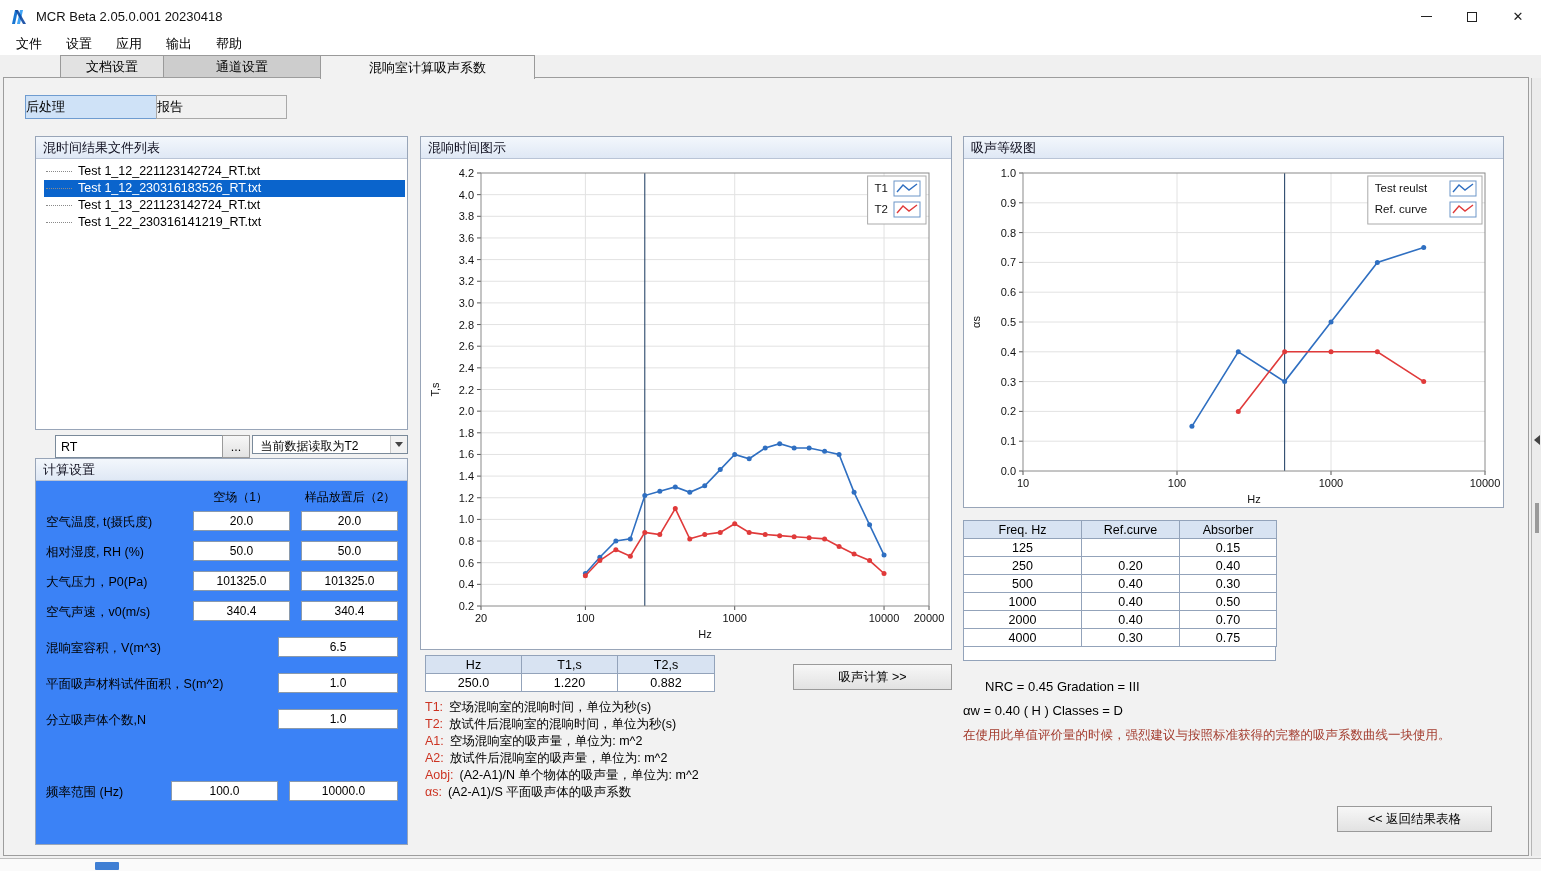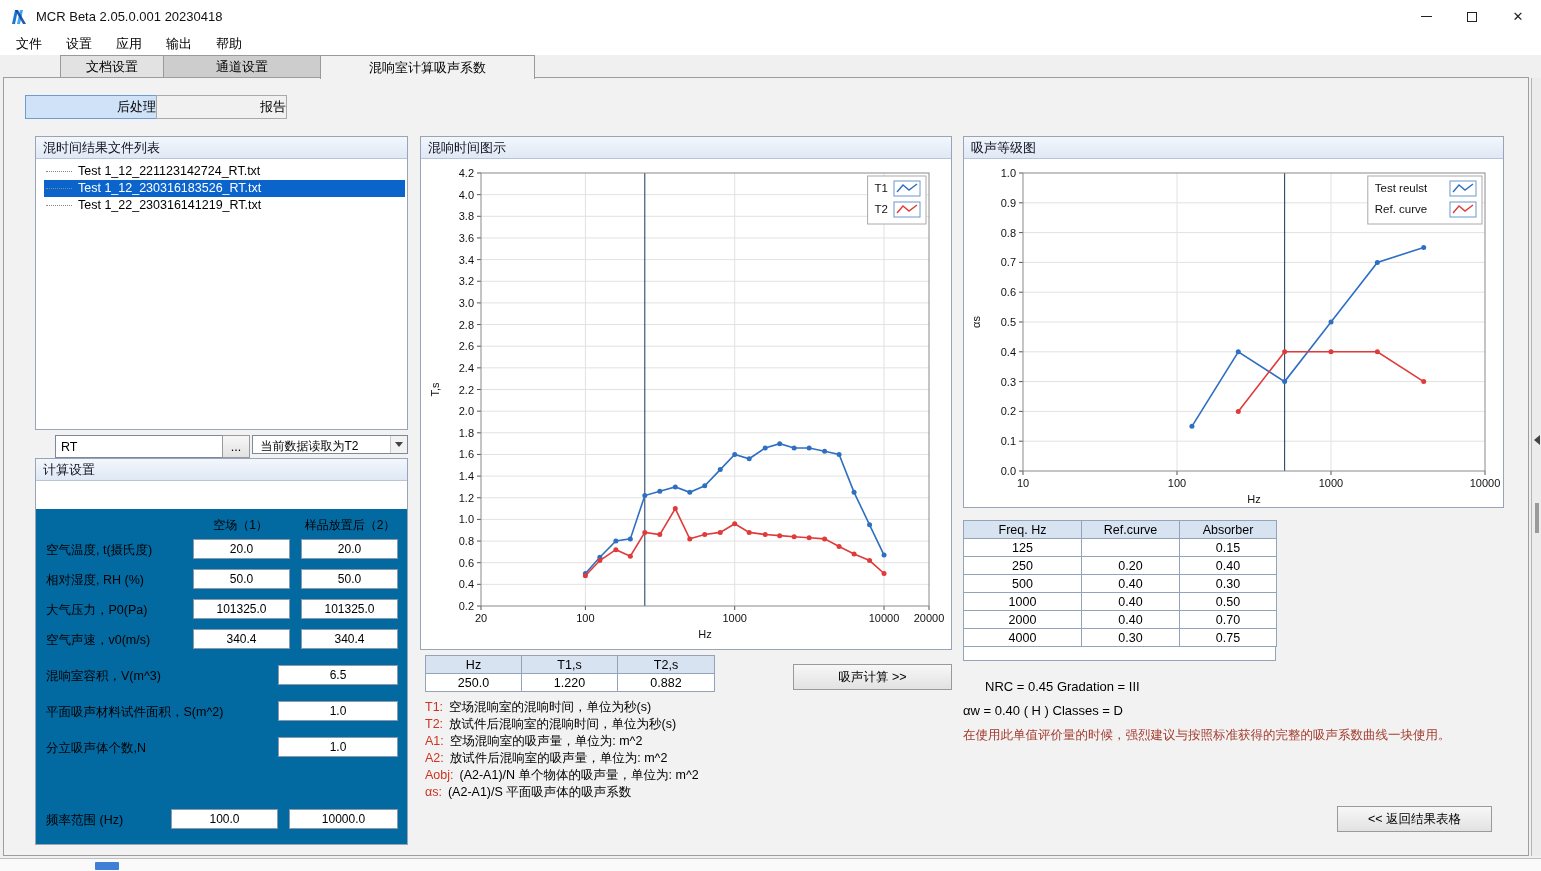--- a/index.html
+++ b/index.html
@@ -20,21 +20,21 @@
   .menu-item{font-size:13px;padding:0 12px;line-height:22px;}
 
   
   .frame{position:absolute;left:3px;top:77px;width:1526px;height:779px;background:#f2f2f2;border:1px solid #9d9d9d;}
   .tabstrip{position:absolute;left:0;top:55px;width:1541px;height:24px;}
   .tab{position:absolute;top:0;text-align:center;font-size:13px;border:1px solid #9a9a9a;border-bottom:none;line-height:21px;}
   .tab1{left:60px;width:104px;height:22px;background:#e2e2e2;}
   .tab2{left:163px;width:158px;height:22px;background:#cdcdcd;}
   .tab3{left:320px;width:215px;height:24px;background:#f2f2f2;line-height:23px;z-index:4;}
 
-  .subtab{position:absolute;top:95px;height:24px;font-size:13px;text-align:right;line-height:22px;z-index:2;}
+  .subtab{position:absolute;top:95px;height:24px;font-size:13px;text-align:left;line-height:22px;z-index:2;}
   .subtab.active{left:25px;width:132px;background:#cfe2f7;border:1px solid #6f9cd0;}
   .subtab.inactive{left:156px;width:131px;background:#f1f1f1;border:1px solid #a9a9a9;}
 
   
   .panel{position:absolute;background:#fff;border:1px solid #98a5b8;}
   .panel-header{height:22px;line-height:21px;padding:0 7px;font-size:13px;background:linear-gradient(#f3f7fc,#dfe8f5);border-bottom:1px solid #b9c4d6;color:#101020;}
 
   
   .file-list{position:absolute;left:0;top:22px;right:0;bottom:0;background:#fff;overflow:hidden;padding-top:4px;}
   .file-item{height:17px;line-height:17px;font-size:12.5px;margin:0 2px 0 8px;display:flex;align-items:center;white-space:nowrap;}
@@ -44,21 +44,21 @@
   
   .text-input{position:absolute;border:1px solid #7a8a9a;background:#fff;font-size:12.5px;font-family:inherit;padding:0 5px;margin-left:20px;}
   .cin{position:absolute;height:20px;border:1px solid #8a9aac;text-align:center;font-size:12px;font-family:inherit;background:#fff;}
   .combo{background:#fff;border:1px solid #7a8a9a;display:flex;align-items:stretch;position:absolute;}
   .combo-text{flex:1;text-align:center;font-size:12px;line-height:21px;overflow:hidden;white-space:nowrap;}
   .combo-arrow{width:17px;border-left:1px solid #c9c9c9;background:#f2f2f2;display:flex;align-items:center;justify-content:center;flex:0 0 auto;}
   .combo-arrow::after{content:"";border-left:4px solid transparent;border-right:4px solid transparent;border-top:5px solid #444;}
   .btn{position:absolute;background:linear-gradient(#f7f7f7,#e2e2e2);border:1px solid #9a9a9a;font-size:12.5px;font-family:inherit;color:#000;}
 
   
-  .calc-body{position:absolute;left:0;top:22px;right:0;bottom:0;background:#0369a1;margin-top:28px;}
+  .calc-body{position:absolute;left:0;top:22px;right:0;bottom:0;background:#3b82f6;}
   .crow{position:absolute;left:0;width:100%;height:24px;}
   .clabel{position:absolute;left:10px;top:3px;font-size:12.5px;white-space:nowrap;}
   .chead{position:absolute;top:2px;font-size:12px;text-align:center;white-space:nowrap;}
 
   
   table.mini{position:absolute;border-collapse:collapse;font-size:12.5px;background:#fff;table-layout:fixed;}
   table.mini th{background:#d8e3f2;font-weight:normal;border:1px solid #93a3ba;height:18px;text-align:center;}
   table.mini td{border:1px solid #93a3ba;height:18px;text-align:center;background:#fff;}
   .abs-table-wrap{position:absolute;left:963px;top:520px;width:313px;height:141px;background:#fff;border:1px solid #93a3ba;}
 
@@ -125,20 +125,24 @@
 <div class="panel" style="left:35px;top:136px;width:373px;height:294px;">
   <div class="panel-header">混时间结果文件列表</div>
   <div class="file-list">
     <div class="file-item">
         <span class="tree-dots"></span>
         <span>Test 1_12_221123142724_RT.txt</span>
       </div>
     <div class="file-item selected">
         <span class="tree-dots"></span>
         <span>Test 1_12_230316183526_RT.txt</span>
+      </div>
+    <div class="file-item">
+        <span class="tree-dots"></span>
+        <span>Test 1_13_221123142724_RT.txt</span>
       </div>
     <div class="file-item">
         <span class="tree-dots"></span>
         <span>Test 1_22_230316141219_RT.txt</span>
       </div>
   </div>
 </div>
 
 <input class="text-input" style="left: 35px; top: 435px; width: 185px; height: 23px;" value="RT">
 <button class="btn" style="left:222px;top:435px;width:28px;height:23px;">...</button>

